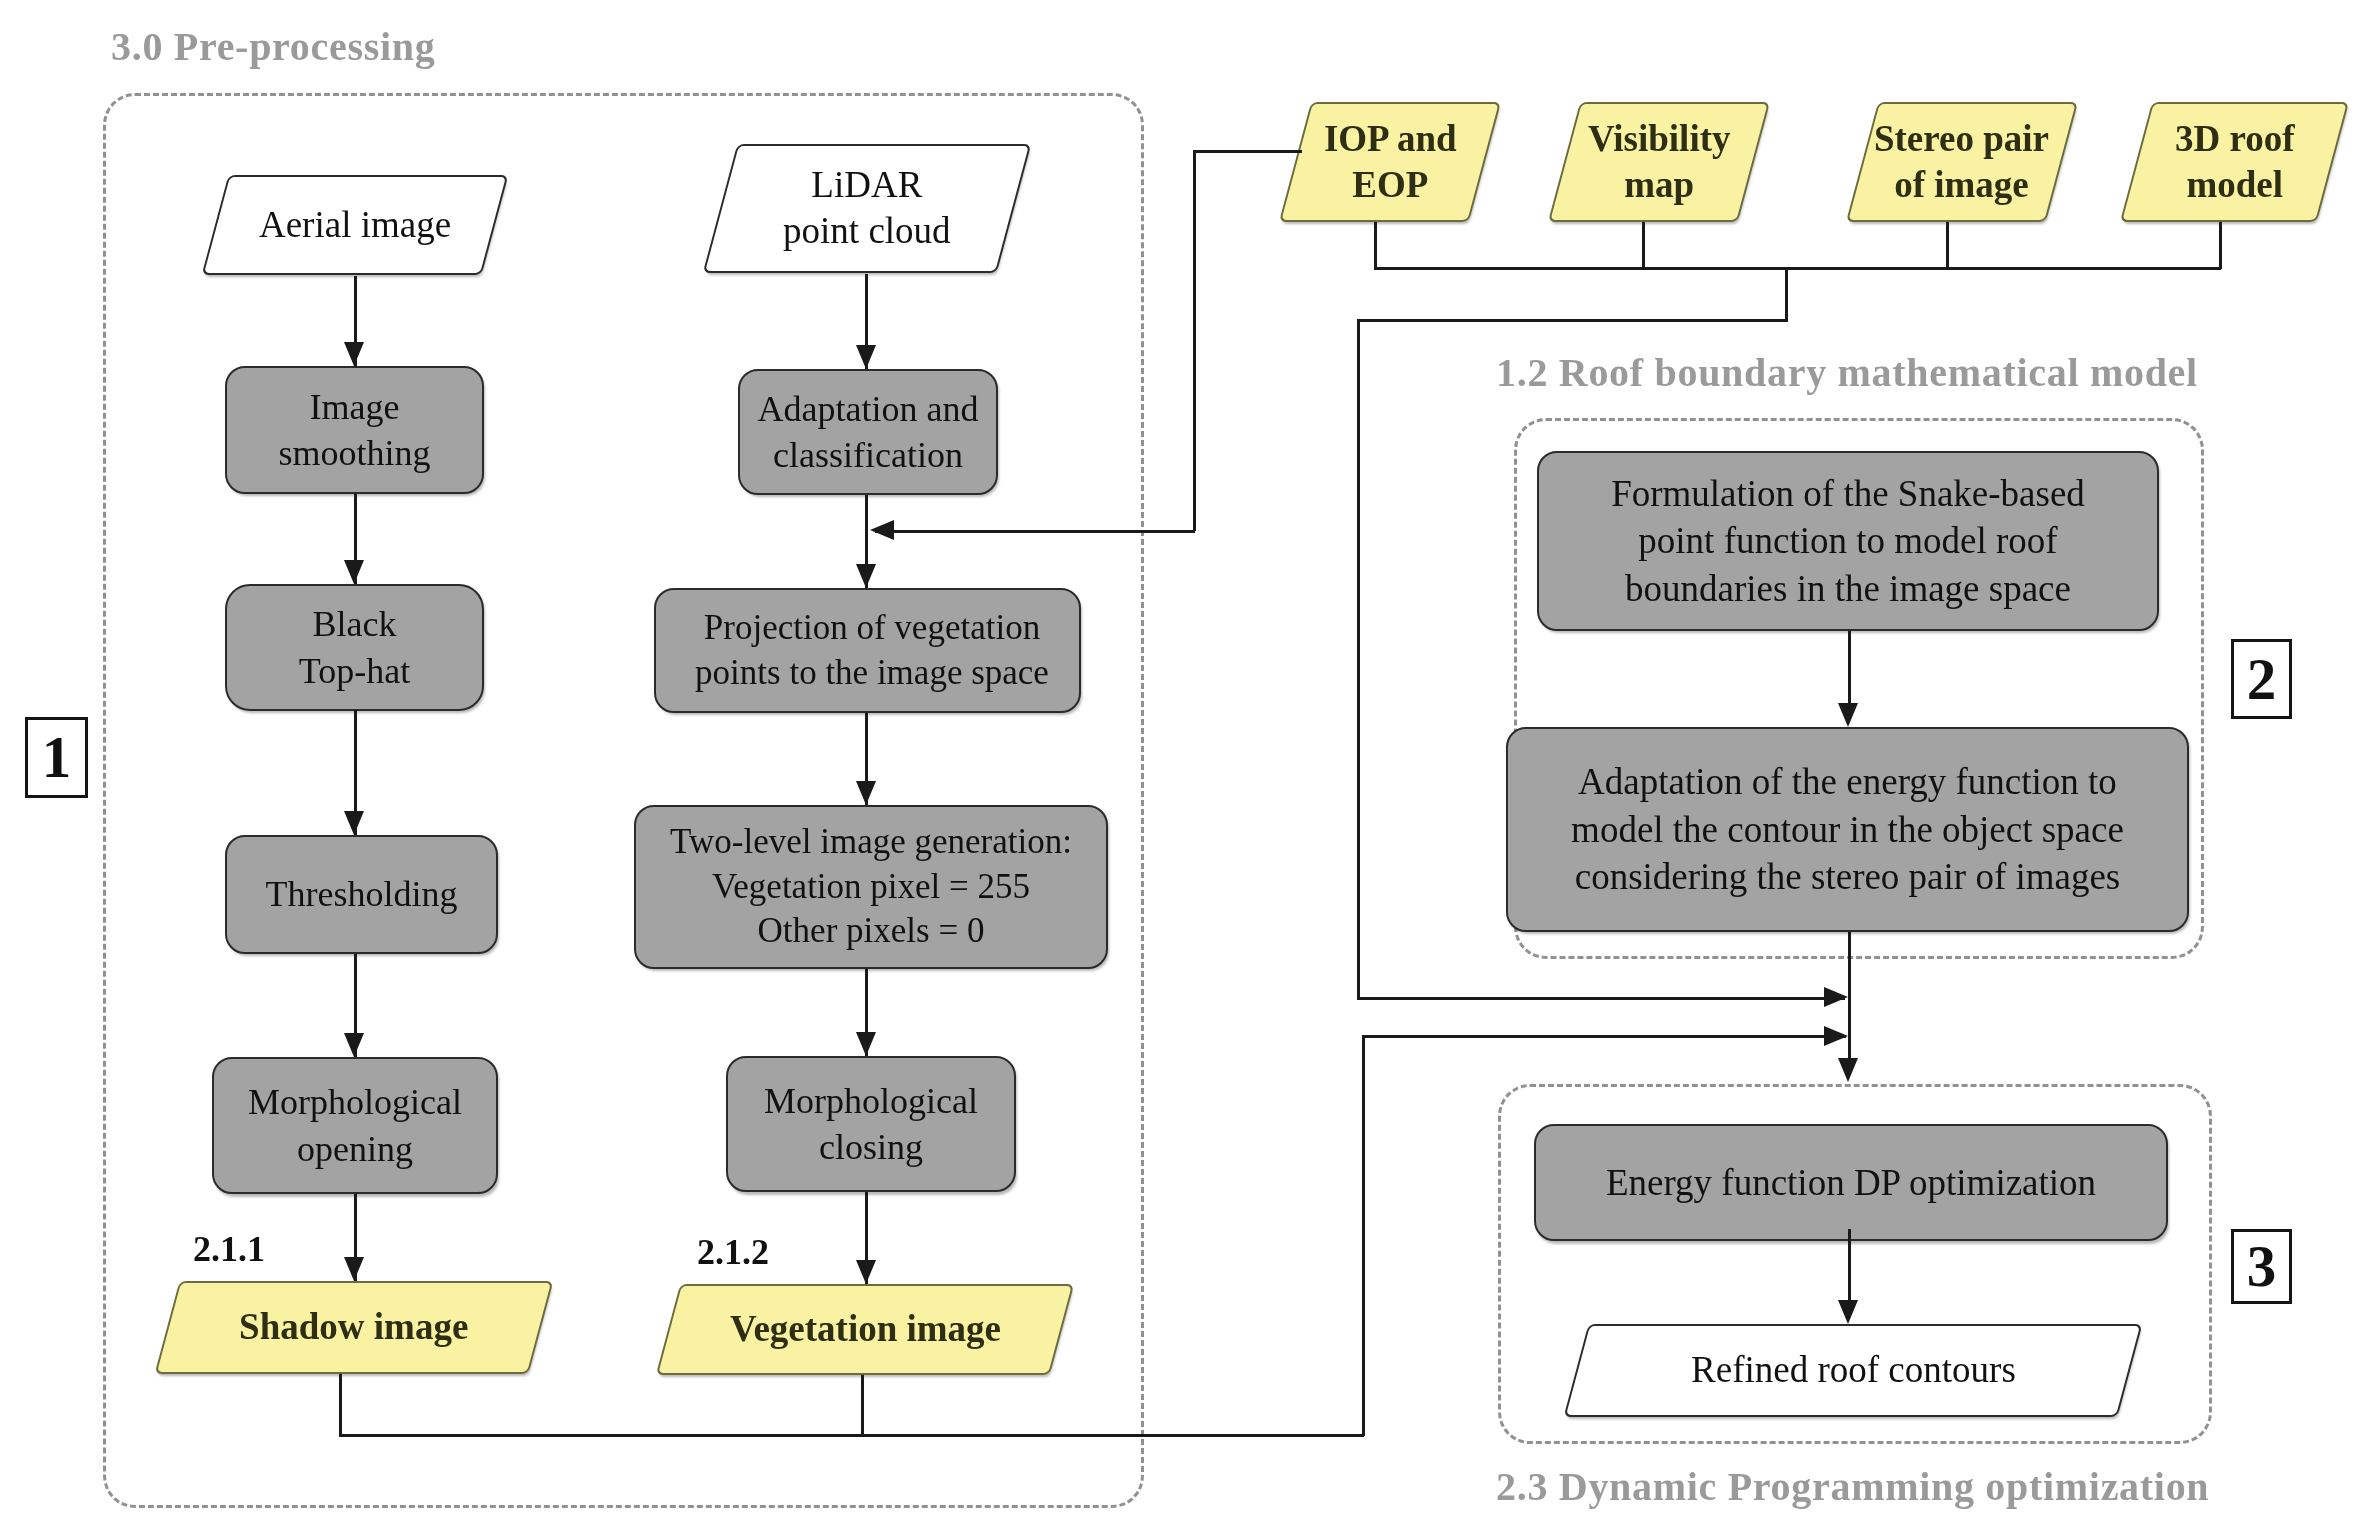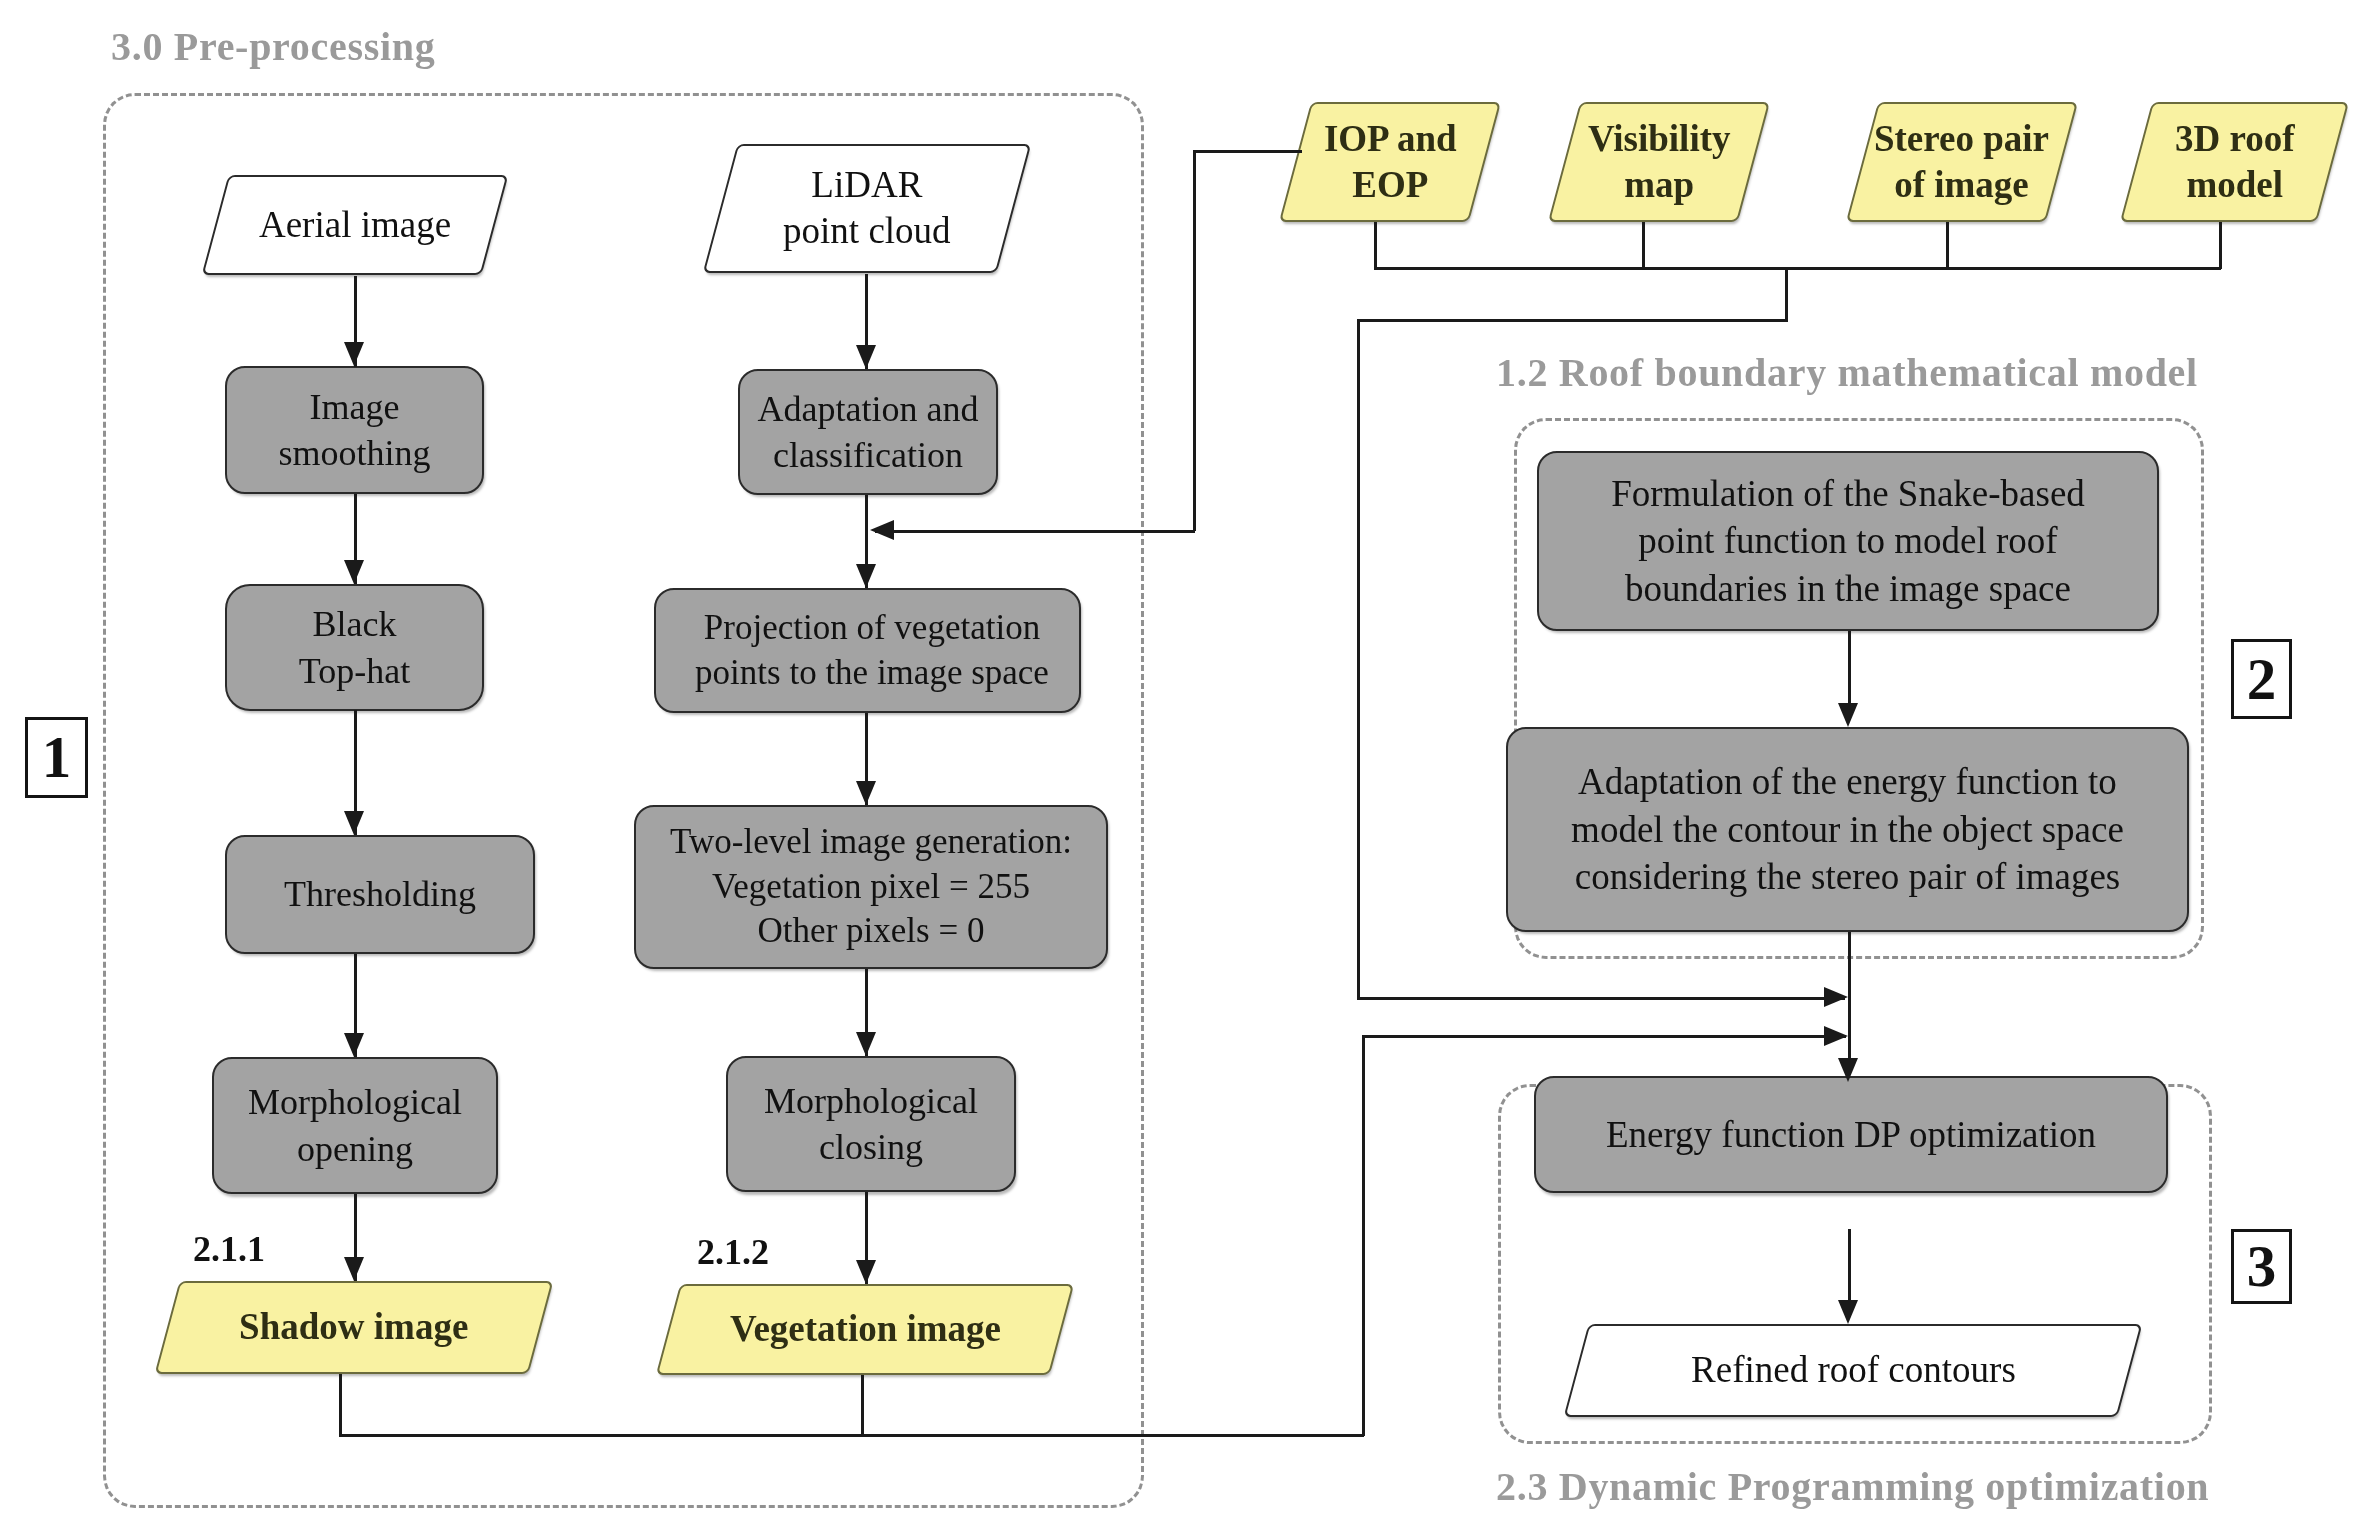--- a/index.html
+++ b/index.html
@@ -50,21 +50,21 @@
   <div class="badge" style="left:2231px;top:639px;width:61px;height:80px;">2</div>
   <div class="badge" style="left:2231px;top:1229px;width:61px;height:75px;">3</div>
 
   <div class="pgram" style="left:215px;top:175px;width:280px;height:100px;">
     <span>Aerial image</span>
   </div>
   <div class="box" style="left:225px;top:366px;width:259px;height:128px;">Image
 smoothing</div>
   <div class="box" style="left:225px;top:584px;width:259px;height:127px;border-radius:25px;">Black
 Top-hat</div>
-  <div class="box" style="left:225px;top:835px;width:310px;height:119px;">Thresholding</div>
+  <div class="box" style="left:225px;top:835px;width:273px;height:119px;">Thresholding</div>
   <div class="box" style="left:212px;top:1057px;width:286px;height:137px;">Morphological
 opening</div>
   <div class="sublabel" style="left:193px;top:1231px;">2.1.1</div>
   <div class="pgram yellow" style="left:167px;top:1281px;width:374px;height:93px;">
     <span>Shadow image</span>
   </div>
 
   <div class="pgram" style="left:720px;top:144px;width:294px;height:129px;">
     <span>LiDAR
 point cloud</span>
@@ -100,21 +100,21 @@
 model</span>
   </div>
 
   <div class="box big" style="left:1537px;top:451px;width:622px;height:180px;">Formulation of the Snake-based
 point function to model roof
 boundaries in the image space</div>
   <div class="box big" style="left:1506px;top:727px;width:683px;height:205px;">Adaptation of the energy function to
 model the contour in the object space
 considering the stereo pair of images</div>
 
-  <div class="box big" style="left:1534px;top:1076px;width:634px;height:117px;">Energy function DP optimization</div>
+  <div class="box big" style="left:1534px;top:1124px;width:634px;height:117px;">Energy function DP optimization</div>
   <div class="pgram" style="left:1576px;top:1324px;width:554px;height:93px;">
     <span>Refined roof contours</span>
   </div>
 
   <div class="line" style="left:354px;top:276px;width:2.7px;height:91px;"></div>
   <div class="line" style="left:354px;top:494px;width:2.7px;height:90px;"></div>
   <div class="line" style="left:354px;top:710px;width:2.7px;height:125px;"></div>
   <div class="line" style="left:354px;top:954px;width:2.7px;height:103px;"></div>
   <div class="line" style="left:354px;top:1194px;width:2.7px;height:87px;"></div>
   <div class="line" style="left:339px;top:1374px;width:2.7px;height:61px;"></div>

